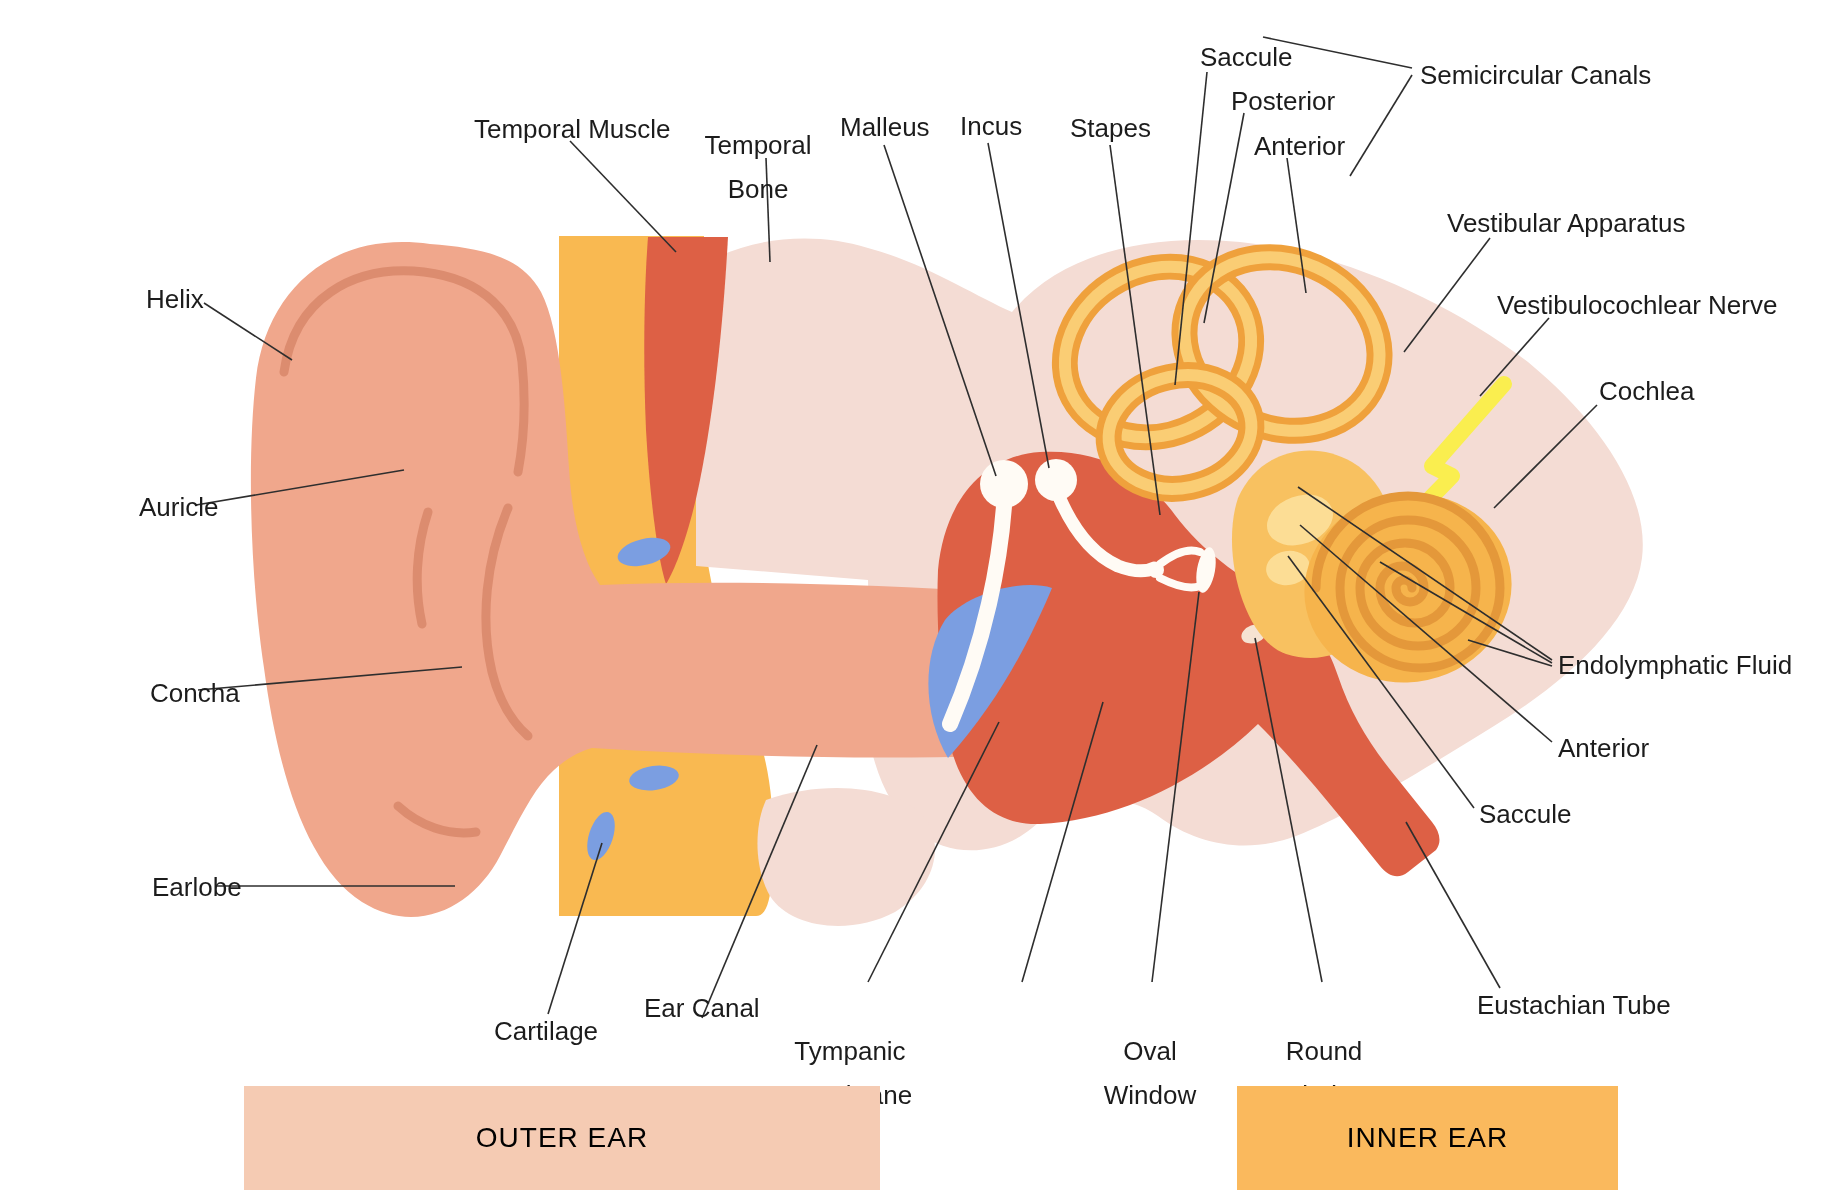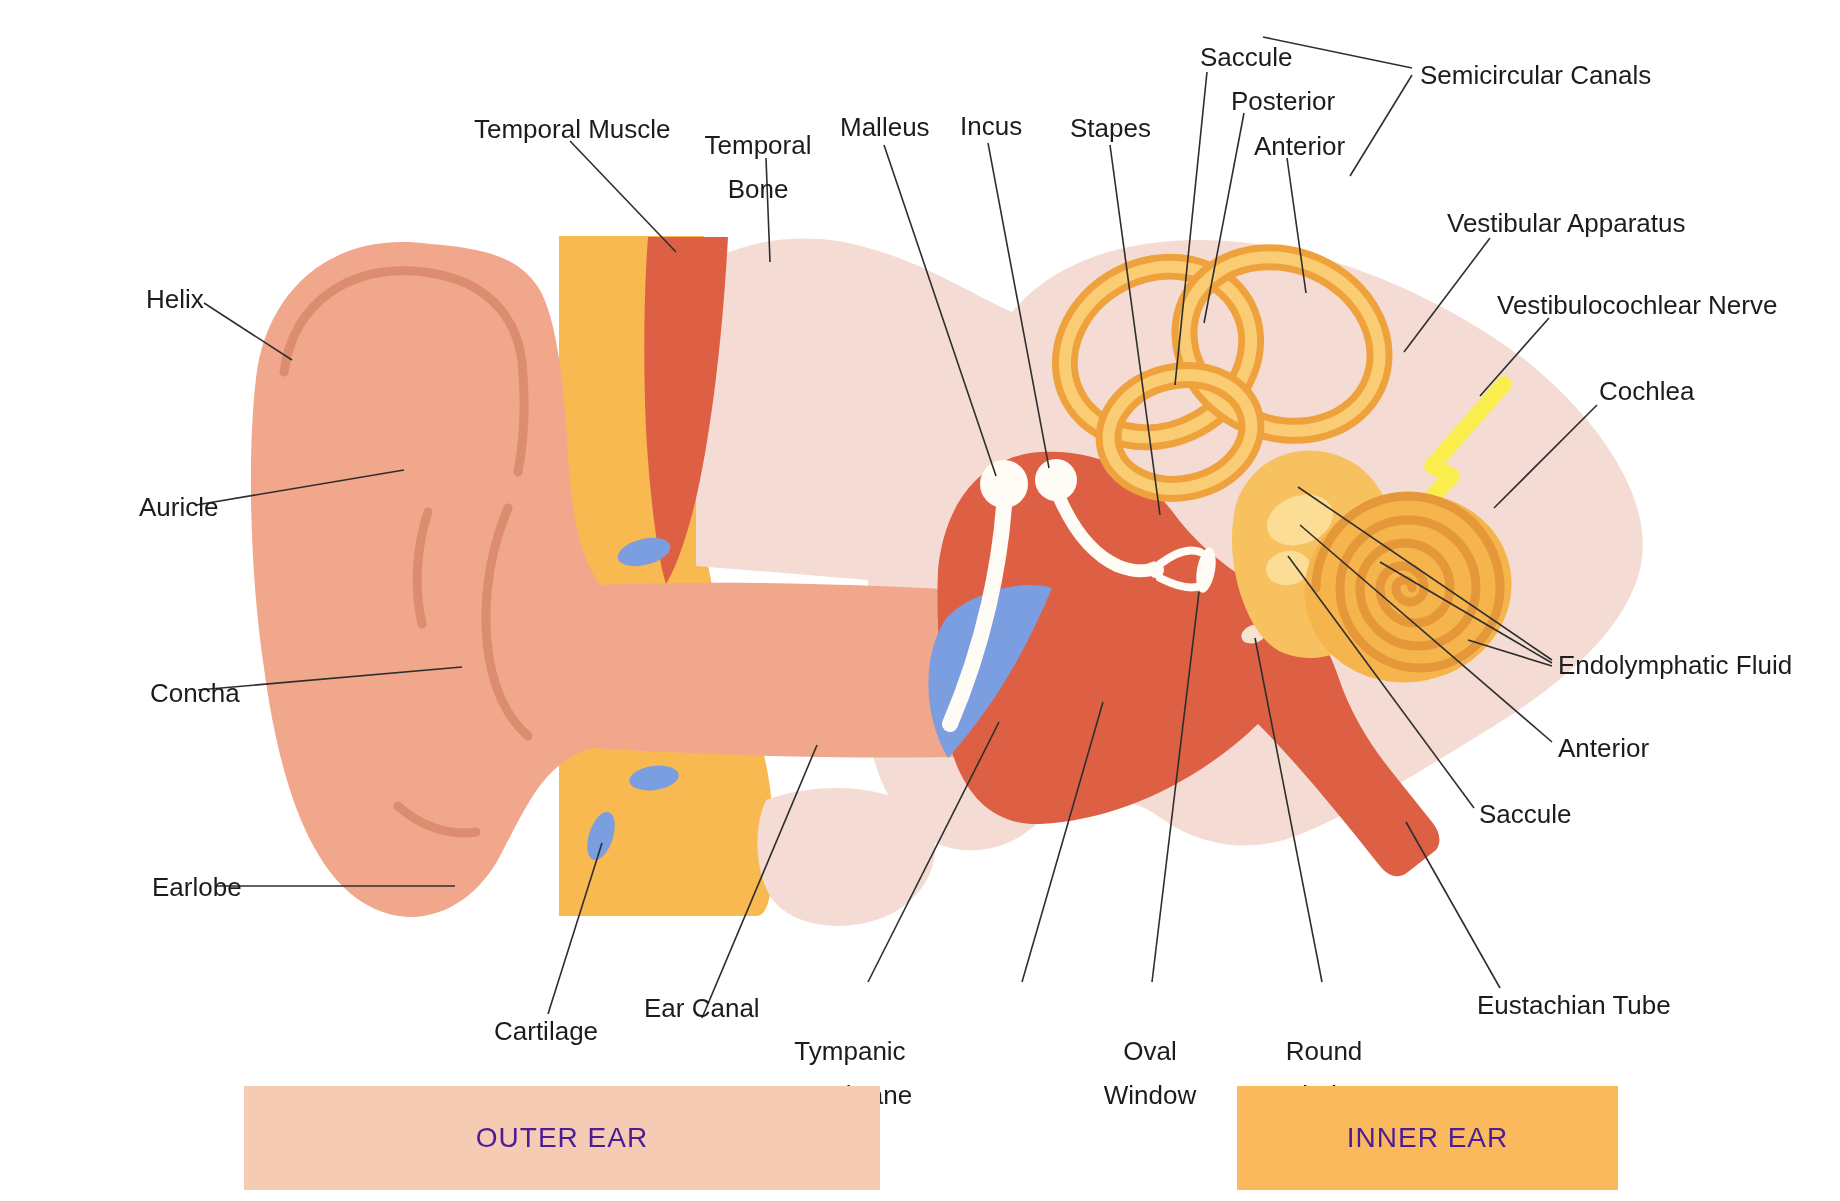--- a/index.html
+++ b/index.html
@@ -3,21 +3,21 @@
 <meta charset="utf-8">
 <title>Ear Anatomy Diagram</title>
 <style>
   html,body{margin:0;padding:0;background:#fff;}
   .stage{position:relative;width:1840px;height:1201px;background:#fff;overflow:hidden;
          font-family:"Liberation Sans",sans-serif;}
   svg.art{position:absolute;left:0;top:0;}
   .lbl{position:absolute;font-size:26px;color:#1c1c1c;white-space:nowrap;line-height:30px;}
   .lbl.multi{white-space:normal;text-align:center;line-height:44px;margin-top:43px;}
   .legend-seg{position:absolute;top:1086px;height:104px;display:flex;align-items:center;
-              justify-content:center;font-size:28px;letter-spacing:1px;color:#4c1d95;}
+              justify-content:center;font-size:28px;letter-spacing:1px;color:#000000;}
 </style>
 </head>
 <body>
 
 <div class="stage">
 
   <svg class="art" width="1840" height="1201" viewBox="0 0 1840 1201">
 
     <path fill="#F9B951" d="M 559,236 L 704,236 L 704,540 C 716,620 736,680 756,730 C 772,770 776,830 772,878 C 770,902 766,916 756,916 L 559,916 Z"></path>
 

